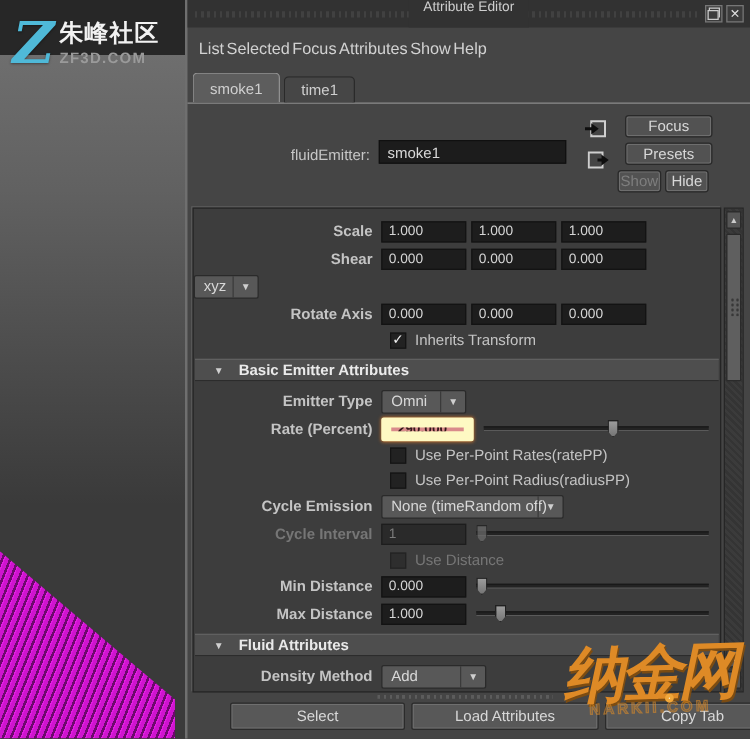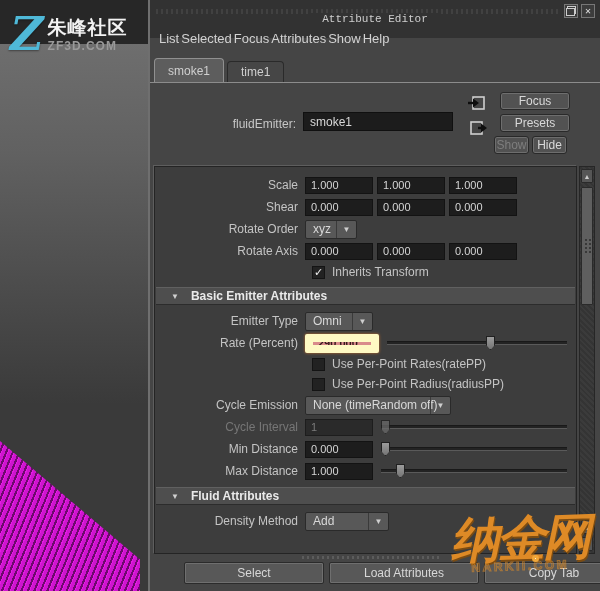--- a/index.html
+++ b/index.html
@@ -19,22 +19,22 @@
   .logo-title { font-size:19px; font-weight:bold; color:#f2f2f2; letter-spacing:1px; line-height:20px; }
   .logo-domain { font-size:12px; font-weight:bold; color:#9a9a9a; line-height:17px; letter-spacing:1px; }
   .viewport-tri { position:absolute; left:0; bottom:0; width:140px; height:150px;
       background:repeating-linear-gradient(112deg,#cf14cf 0 3px,#6d096d 3px 5px,#e31de3 5px 6px);
       clip-path:polygon(0 0,100% 79%,100% 100%,0 100%); }
 
   
   .panel { position:absolute; left:148px; top:0; width:452px; height:591px; background:#454545;
            border-left:2px solid #6f6f6f; }
 
-  .titlebar { position:absolute; top:0; left:0; width:100%; height:38px; background:#323232;
-              display:flex; align-items:center; justify-content:center;font-family:Liberation Mono, monospace; }
+  .titlebar { position:absolute; top:0; left:0; width:100%; height:22px; background:#323232;
+              display:flex; justify-content:center; }
   .titlebar .grip { position:absolute; left:6px; right:40px; top:9px; height:5px;
       background:repeating-linear-gradient(90deg,#414141 0 2px,transparent 2px 5px); }
   .title-text { position:relative; background:#323232; padding:0 12px; font-size:11px; color:#cfcfcf; z-index:1; }
   .winbtn { position:absolute; top:4px; width:14px; height:14px; background:#3c3c3c; border:1px solid #777;
             display:flex; align-items:center; justify-content:center; color:#ddd; font-size:9px; }
   .win-restore { right:22px; }
   .win-close { right:5px; font-size:10px; }
   .ico-restore { position:relative; width:10px; height:10px; }
   .ico-restore::before { content:''; position:absolute; right:0; top:0; width:7px; height:6px; border:1px solid #ccc; }
   .ico-restore::after { content:''; position:absolute; left:0; bottom:0; width:7px; height:6px; border:1px solid #ccc; background:#3c3c3c; }
@@ -62,21 +62,21 @@
   .btn-focus   { left:350px; top:92px;  width:70px; height:18px; }
   .btn-presets { left:350px; top:114px; width:70px; height:18px; }
   .btn-show    { left:344px; top:136px; width:35px; height:18px; color:#7e7e7e; }
   .btn-hide    { left:382px; top:136px; width:35px; height:18px; }
 
   
   .scrollbox { position:absolute; left:4px; top:166px; width:423px; height:388px; background:#3d3d3d;
                border:1px solid #242424; box-shadow:-1px -1px 0 #5e5e5e; padding-top:7px; overflow:hidden; }
   .row { display:flex; align-items:center; height:22px; padding-right:5px; }
   .row.short { height:20px; }
-  .rlabel { width:150px; text-align:right; padding-right:7px; font-size:12px; color:#c4c4c4; white-space:nowrap; }
+  .rlabel { width:150px; text-align:right; padding-right:7px; font-size:12px; color:#c4c4c4; white-space:nowrap;font-weight:bold; }
   .vals { display:flex; gap:4px; }
   .nf { width:68px; height:17px; background:#1d1d1d; border:1px solid #131313; color:#d6d6d6;
         font-size:11px; padding:0 5px; font-family:inherit; }
   .nf.hl { width:74px; height:19px; background:#d98b8b; color:#33181a; border:8px solid #fef9c3;
            border-radius:2px; box-shadow:0 0 3px rgba(220,120,40,.9); font-weight:bold; }
   .nf.disfield { background:#2a2a2a; color:#7b7b7b; border-color:#1d1d1d; }
   .dd { display:inline-flex; height:19px; background:#585858; border:1px solid #2a2a2a; border-radius:2px;
         color:#d8d8d8; font-size:12px; align-items:center; }
   .dd .ddval { padding:0 7px; white-space:nowrap; }
   .dd .ddarr { width:20px; align-self:stretch; border-left:1px solid #3a3a3a; display:flex; align-items:center;
@@ -205,21 +205,20 @@
       <div class="row">
         <span class="rlabel">Shear</span>
         <span class="vals">
           <input class="nf" readonly="" value="0.000" style="">
           <input class="nf" readonly="" value="0.000" style="">
           <input class="nf" readonly="" value="0.000" style="">
         </span>
       </div>
 
       <div class="row">
-        <span class="rlabel">Rotate Order</span>
         <span class="dd">
           <span class="ddval" style="width:30px">xyz</span>
           <span class="ddarr">▼</span>
         </span>
       </div>
 
       <div class="row">
         <span class="rlabel">Rotate Axis</span>
         <span class="vals">
           <input class="nf" readonly="" value="0.000" style="">
@@ -273,20 +272,24 @@
       </div>
 
       <div class="row">
         <span class="rlabel dim">Cycle Interval</span>
         <input class="nf disfield" readonly="" value="1" style="">
         <span class="slider disslider">
           <span class="knob" style="left: 0%;"></span>
         </span>
       </div>
 
+      <div class="row short">
+        <span class="cb disbox"></span>
+        <span class="cblabel dim">Use Distance</span>
+      </div>
 
       <div class="row">
         <span class="rlabel">Min Distance</span>
         <input class="nf" readonly="" value="0.000" style="">
         <span class="slider">
           <span class="knob" style="left: 0%;"></span>
         </span>
       </div>
 
       <div class="row">

